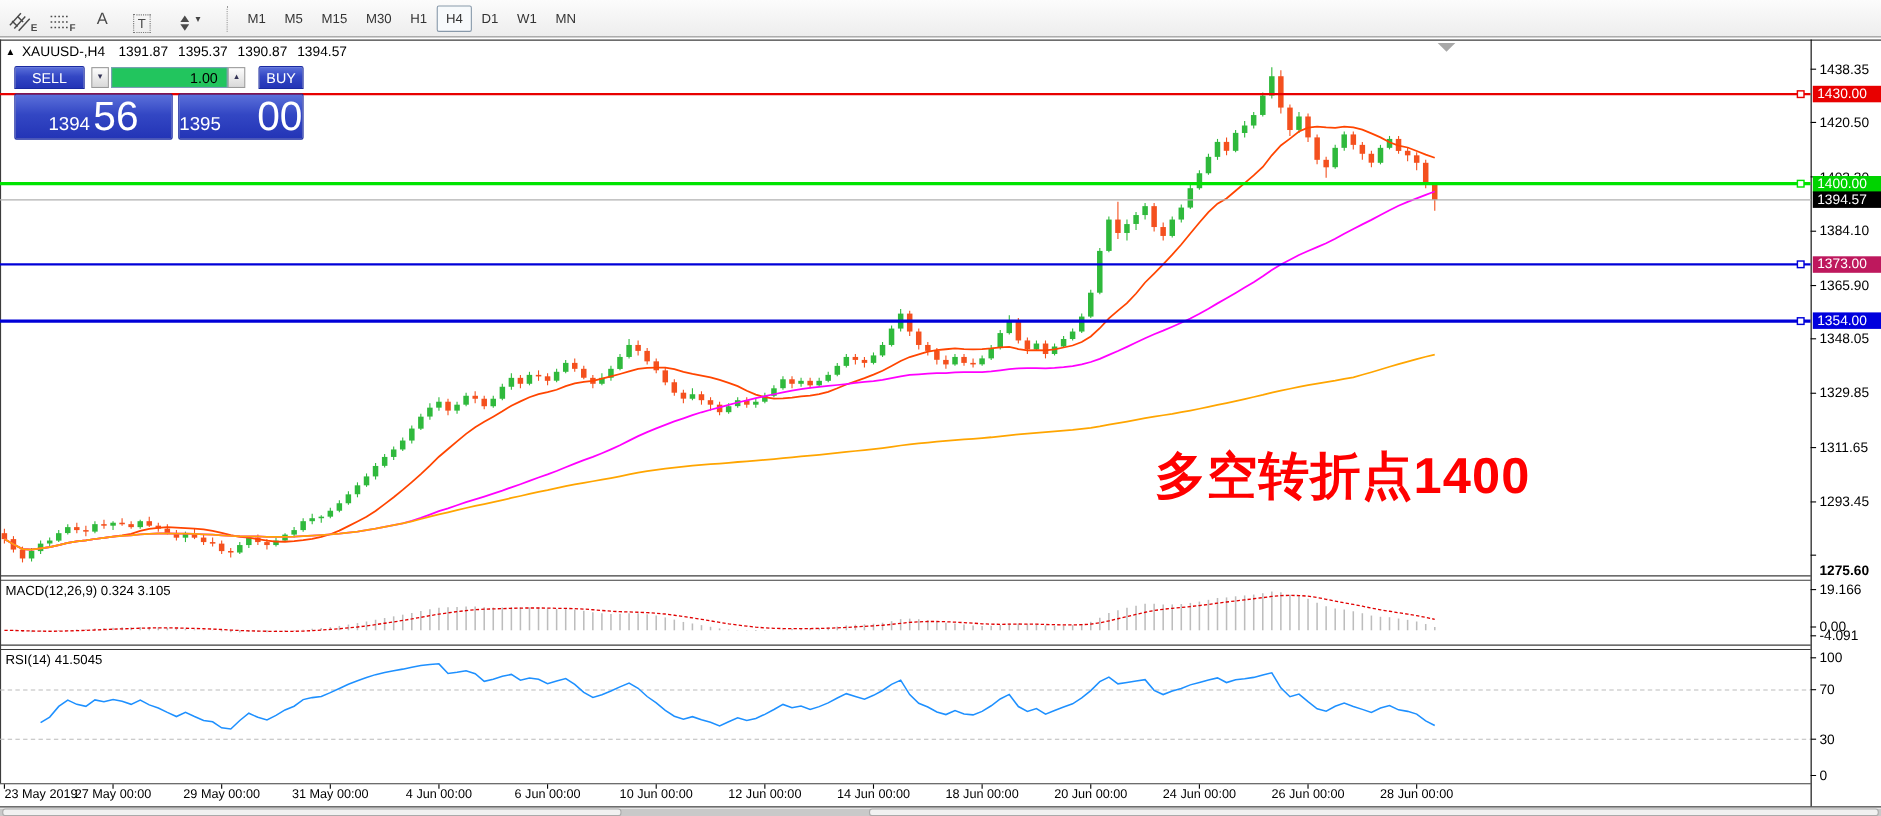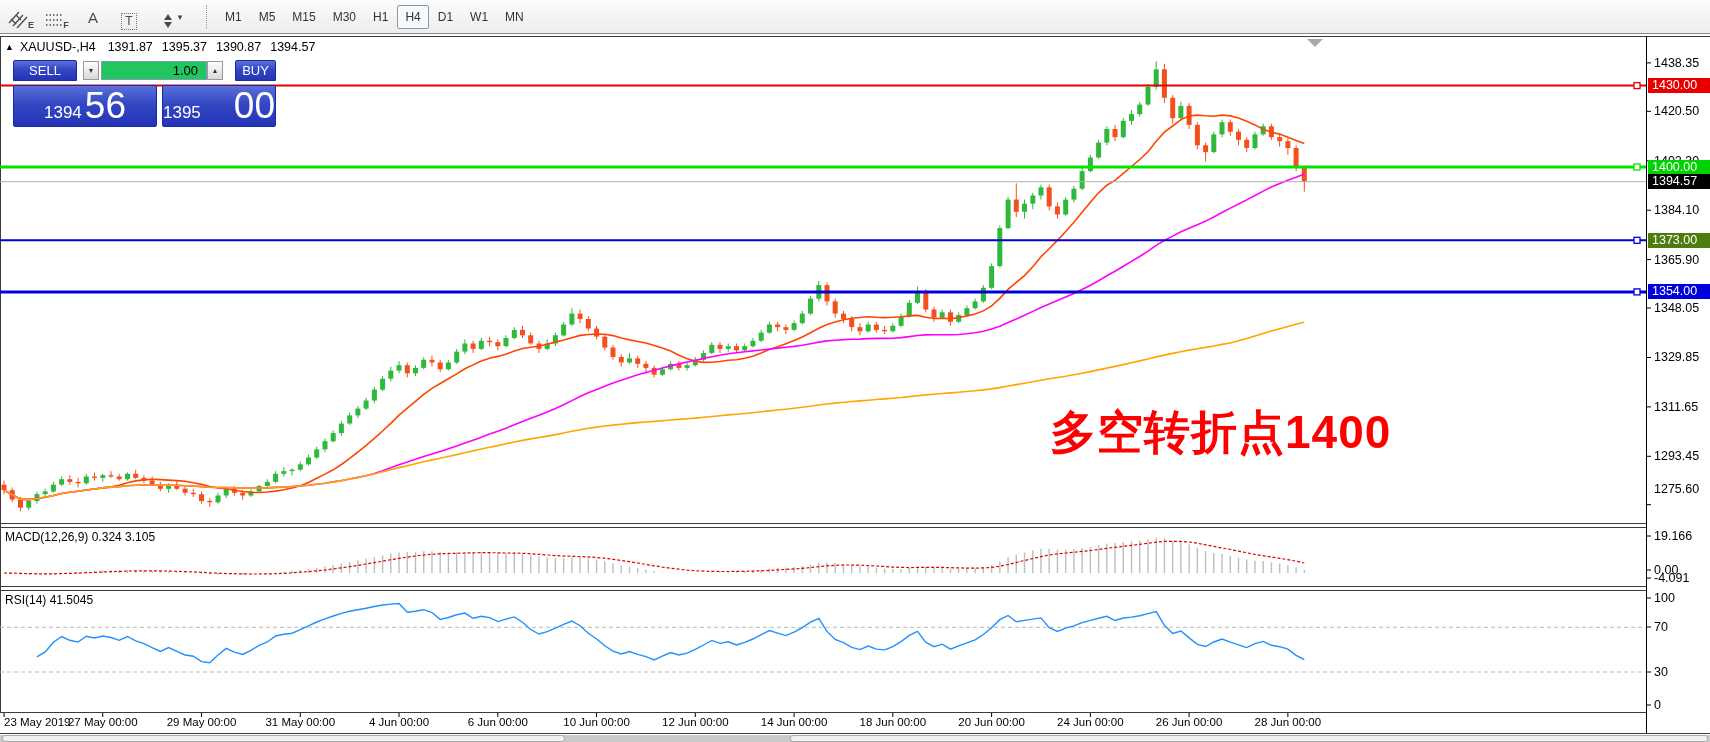--- a/index.html
+++ b/index.html
@@ -699,25 +699,25 @@
   <div id="labels">
       <div class="ax-label" style="top: 56px;">1438.35</div>
       <div class="ax-label" style="top: 104px;">1420.50</div>
       <div class="ax-label" style="top: 154px;">1402.30</div>
       <div class="ax-label" style="top: 203px;">1384.10</div>
       <div class="ax-label" style="top: 253px;">1365.90</div>
       <div class="ax-label" style="top: 301px;">1348.05</div>
       <div class="ax-label" style="top: 350px;">1329.85</div>
       <div class="ax-label" style="top: 400px;">1311.65</div>
       <div class="ax-label" style="top: 449px;">1293.45</div>
-      <div class="ax-label" style="top: 482px;">1275.60</div>
+      <div class="ax-label" style="top: 512px; font-weight: bold;">1275.60</div>
       <div class="ax-badge" style="top: 78px; background: rgb(232, 0, 0);">1430.00</div>
       <div class="ax-badge" style="top: 160px; background: rgb(0, 211, 0);">1400.00</div>
       <div class="ax-badge" style="top: 174px; background: rgb(0, 0, 0);">1394.57</div>
-      <div class="ax-badge" style="top: 233px; background: #4d7c0f;">1373.00</div>
+      <div class="ax-badge" style="top: 233px; background: #be185d;">1373.00</div>
       <div class="ax-badge" style="top: 284px; background: rgb(0, 0, 221);">1354.00</div>
       <div class="ax-label" style="top: 529px;">19.166</div>
       <div class="ax-label" style="top: 563px;">0.00</div>
       <div class="ax-label" style="top: 571px;">-4.091</div>
       <div class="ax-label" style="top: 591px;">100</div>
       <div class="ax-label" style="top: 620px;">70</div>
       <div class="ax-label" style="top: 665px;">30</div>
       <div class="ax-label" style="top: 698px;">0</div>
       <div class="date-label" style="left: 4px;">23 May 2019</div>
       <div class="date-label" style="left: 102.76px; transform: translateX(-50%);">27 May 00:00</div>

